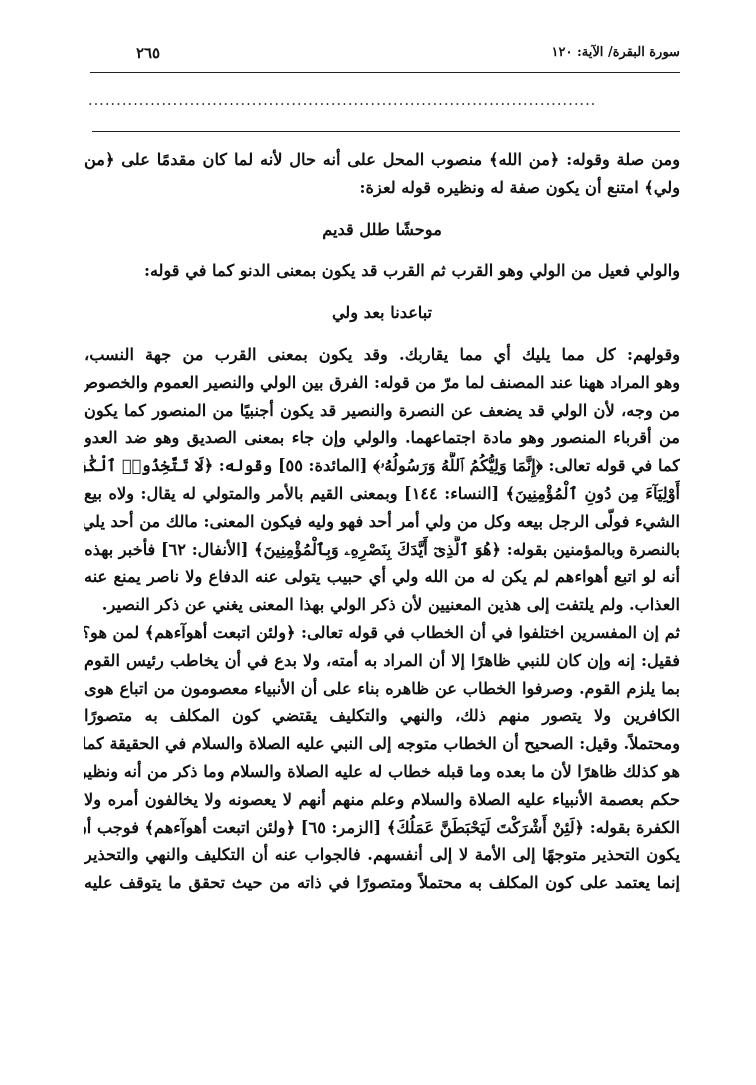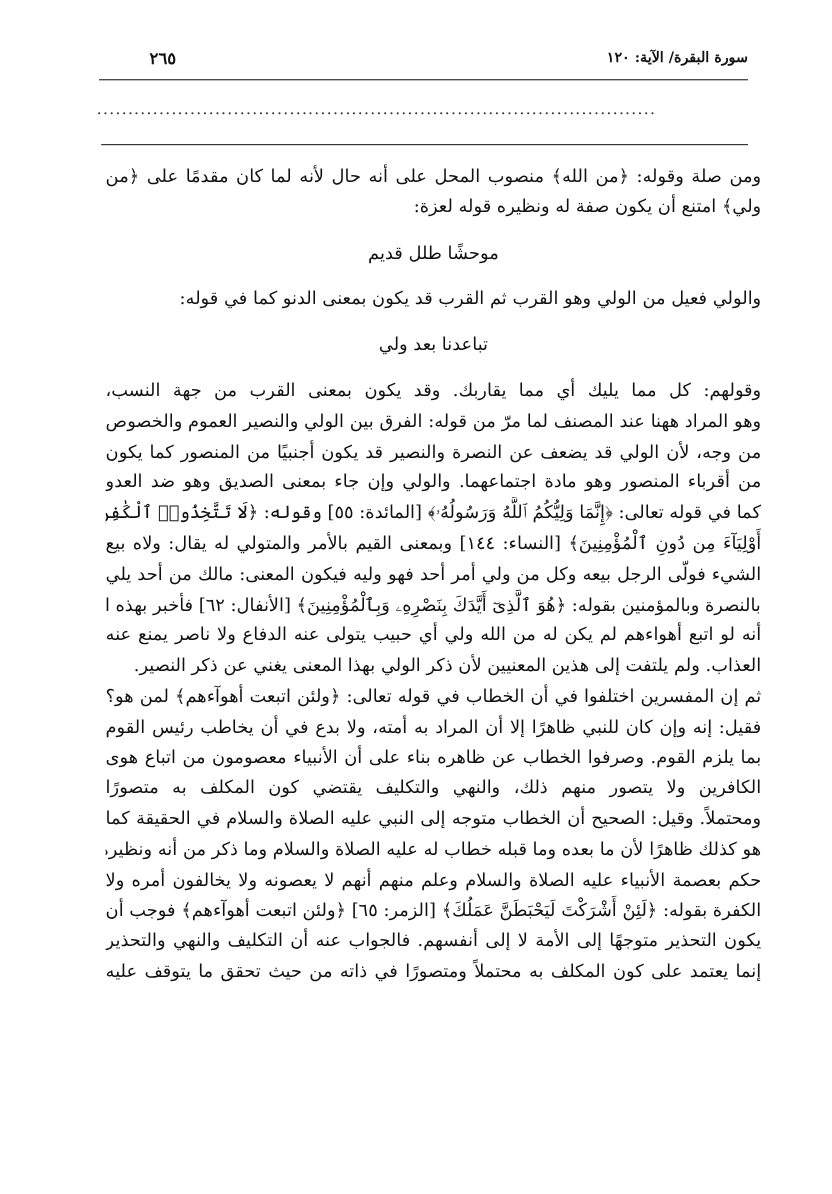--- a/index.html
+++ b/index.html
@@ -6,22 +6,22 @@
   body { width: 756px; height: 1085px; position: relative; overflow: hidden;
          font-family: "DejaVu Serif", "Liberation Serif", serif; color: #111; }
   .page { position: absolute; left: 0; top: 0; width: 756px; height: 1085px; }
   .header { position: absolute; left: 88px; top: 44px; width: 592px; height: 20px; direction: rtl; }
   .header .title { position: absolute; right: 0; top: 0; font-size: 13px; font-weight: bold; }
   .header .pnum { position: absolute; left: 0; top: 0; font-size: 15px; font-weight: bold; margin-left: 48px; }
   .rule1 { position: absolute; left: 90px; top: 72px; width: 590px; height: 0; border-top: 1.5px solid #222; }
   .dots { position: absolute; left: 88px; top: 92px; width: 590px; height: 16px; overflow: hidden;
           white-space: nowrap; font-size: 14px; letter-spacing: 1.2px; color: #333; }
   .rule2 { position: absolute; left: 92px; top: 131px; width: 588px; height: 0; border-top: 1.5px solid #222; }
-  .text { position: absolute; left: 96px; top: 146px; width: 596px; direction: rtl; text-align: justify;
-          font-size: 16.2px; line-height: 27.8px; }
+  .text { position: absolute; left: 84px; top: 146px; width: 596px; direction: rtl; text-align: justify;
+          font-size: 16.2px; line-height: 27.8px; font-weight: bold; }
   .line { display: block; text-align: justify; text-align-last: justify; height: 27.8px; white-space: nowrap; overflow: hidden; }
   .line.last { text-align-last: right; }
   .verse { display: block; text-align: center; text-align-last: center; height: 27.8px; margin: 14px 0; letter-spacing: 3px; }
 </style>
 </head>
 <body>
 
 <div class="page">
 
   <div class="header">

